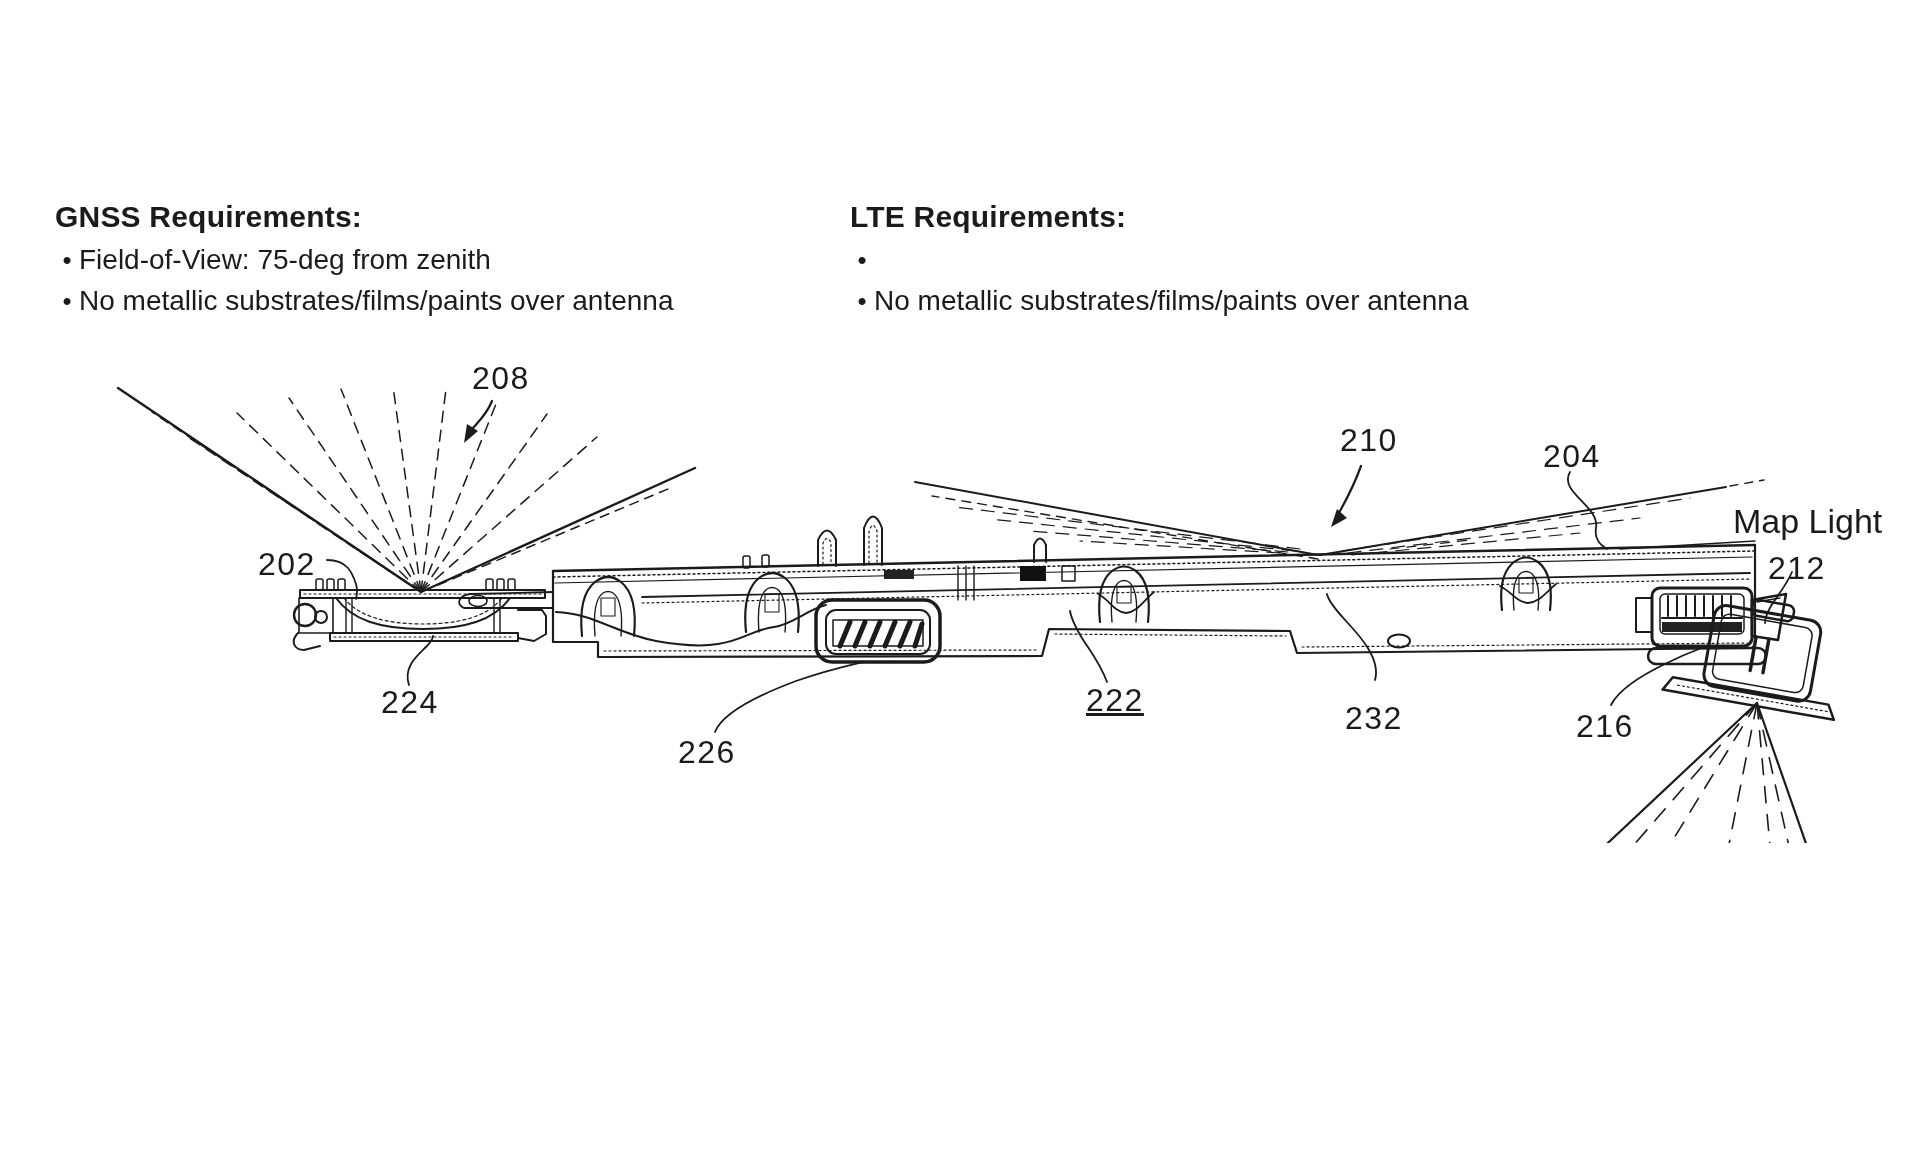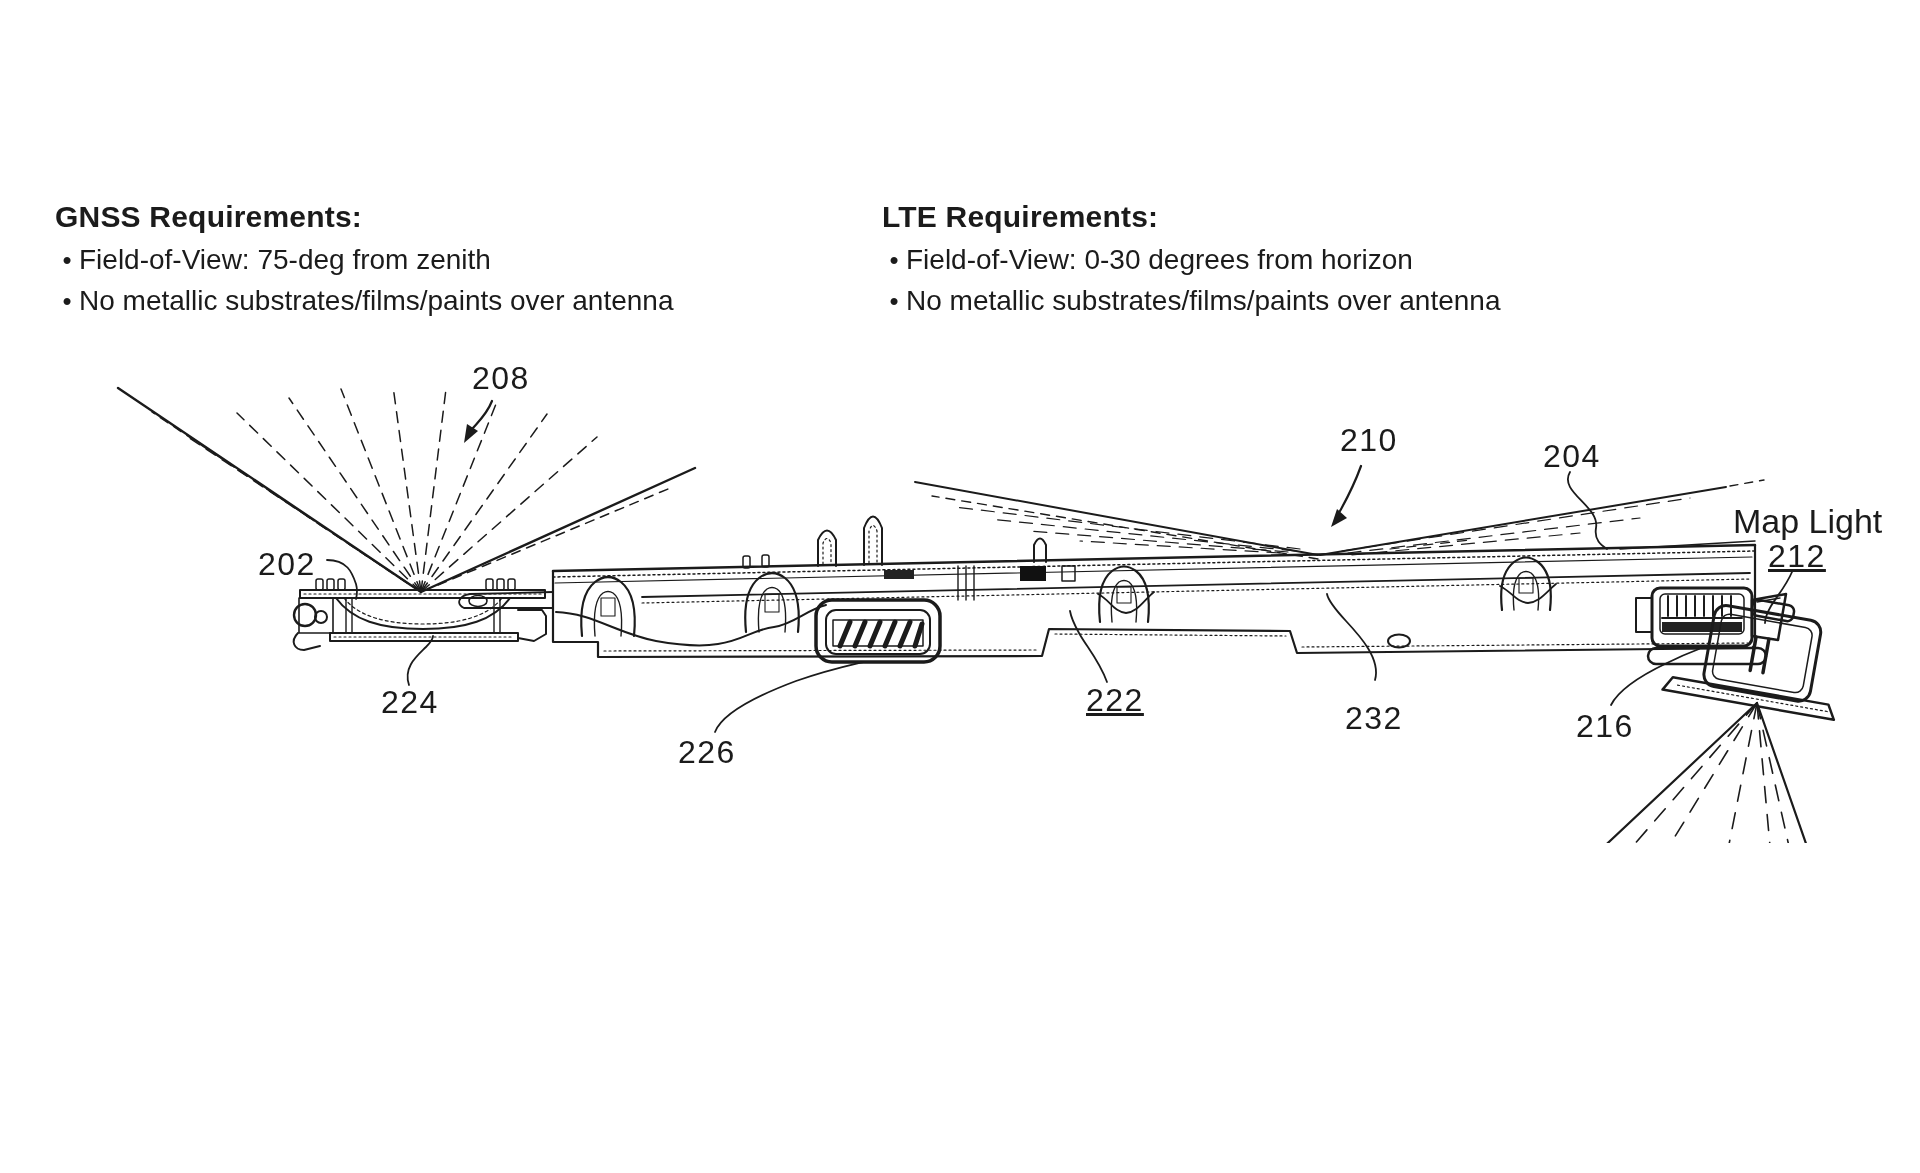--- a/index.html
+++ b/index.html
@@ -216,38 +216,37 @@
     <div class="row">
       <span class="dot">•</span>
       <span class="txt">Field-of-View: 75-deg from zenith</span>
     </div>
     <div class="row">
       <span class="dot">•</span>
       <span class="txt">No metallic substrates/films/paints over antenna</span>
     </div>
   </div>
 
-  <div class="req" style="left:850px;top:200px;margin-left:32px;">
+  <div class="req" style="left:850px;top:200px;">
     <div class="title">LTE Requirements:</div>
     <div class="row">
       <span class="dot">•</span>
-      <span class="txt">Field-of-View: 0-30 degrees from horizon</span>
     </div>
     <div class="row">
       <span class="dot">•</span>
       <span class="txt">No metallic substrates/films/paints over antenna</span>
     </div>
   </div>
 
   <div class="ref" style="left:472px;top:362px;">208</div>
   <div class="ref" style="left:258px;top:548px;">202</div>
   <div class="ref" style="left:381px;top:686px;">224</div>
   <div class="ref" style="left:678px;top:736px;">226</div>
   <div class="ref" style="left:1086px;top:684px;text-decoration:underline;">222</div>
   <div class="ref" style="left:1345px;top:682px;margin-top:20px;">232</div>
   <div class="ref" style="left:1340px;top:424px;">210</div>
   <div class="ref" style="left:1543px;top:440px;">204</div>
   <div class="ref" style="left:1576px;top:710px;">216</div>
-  <div class="ref" style="left:1768px;top:540px;text-decoration:underline;">212</div>
+  <div class="ref" style="left:1768px;top:552px;">212</div>
   <div class="maplight" style="left:1733px;top:488px;margin-top:16px;">Map Light</div>
 
   <div class="figcap" style="left:933px;top:920px;">FIG. 2B</div>
 </div>
 
 </body></html>

